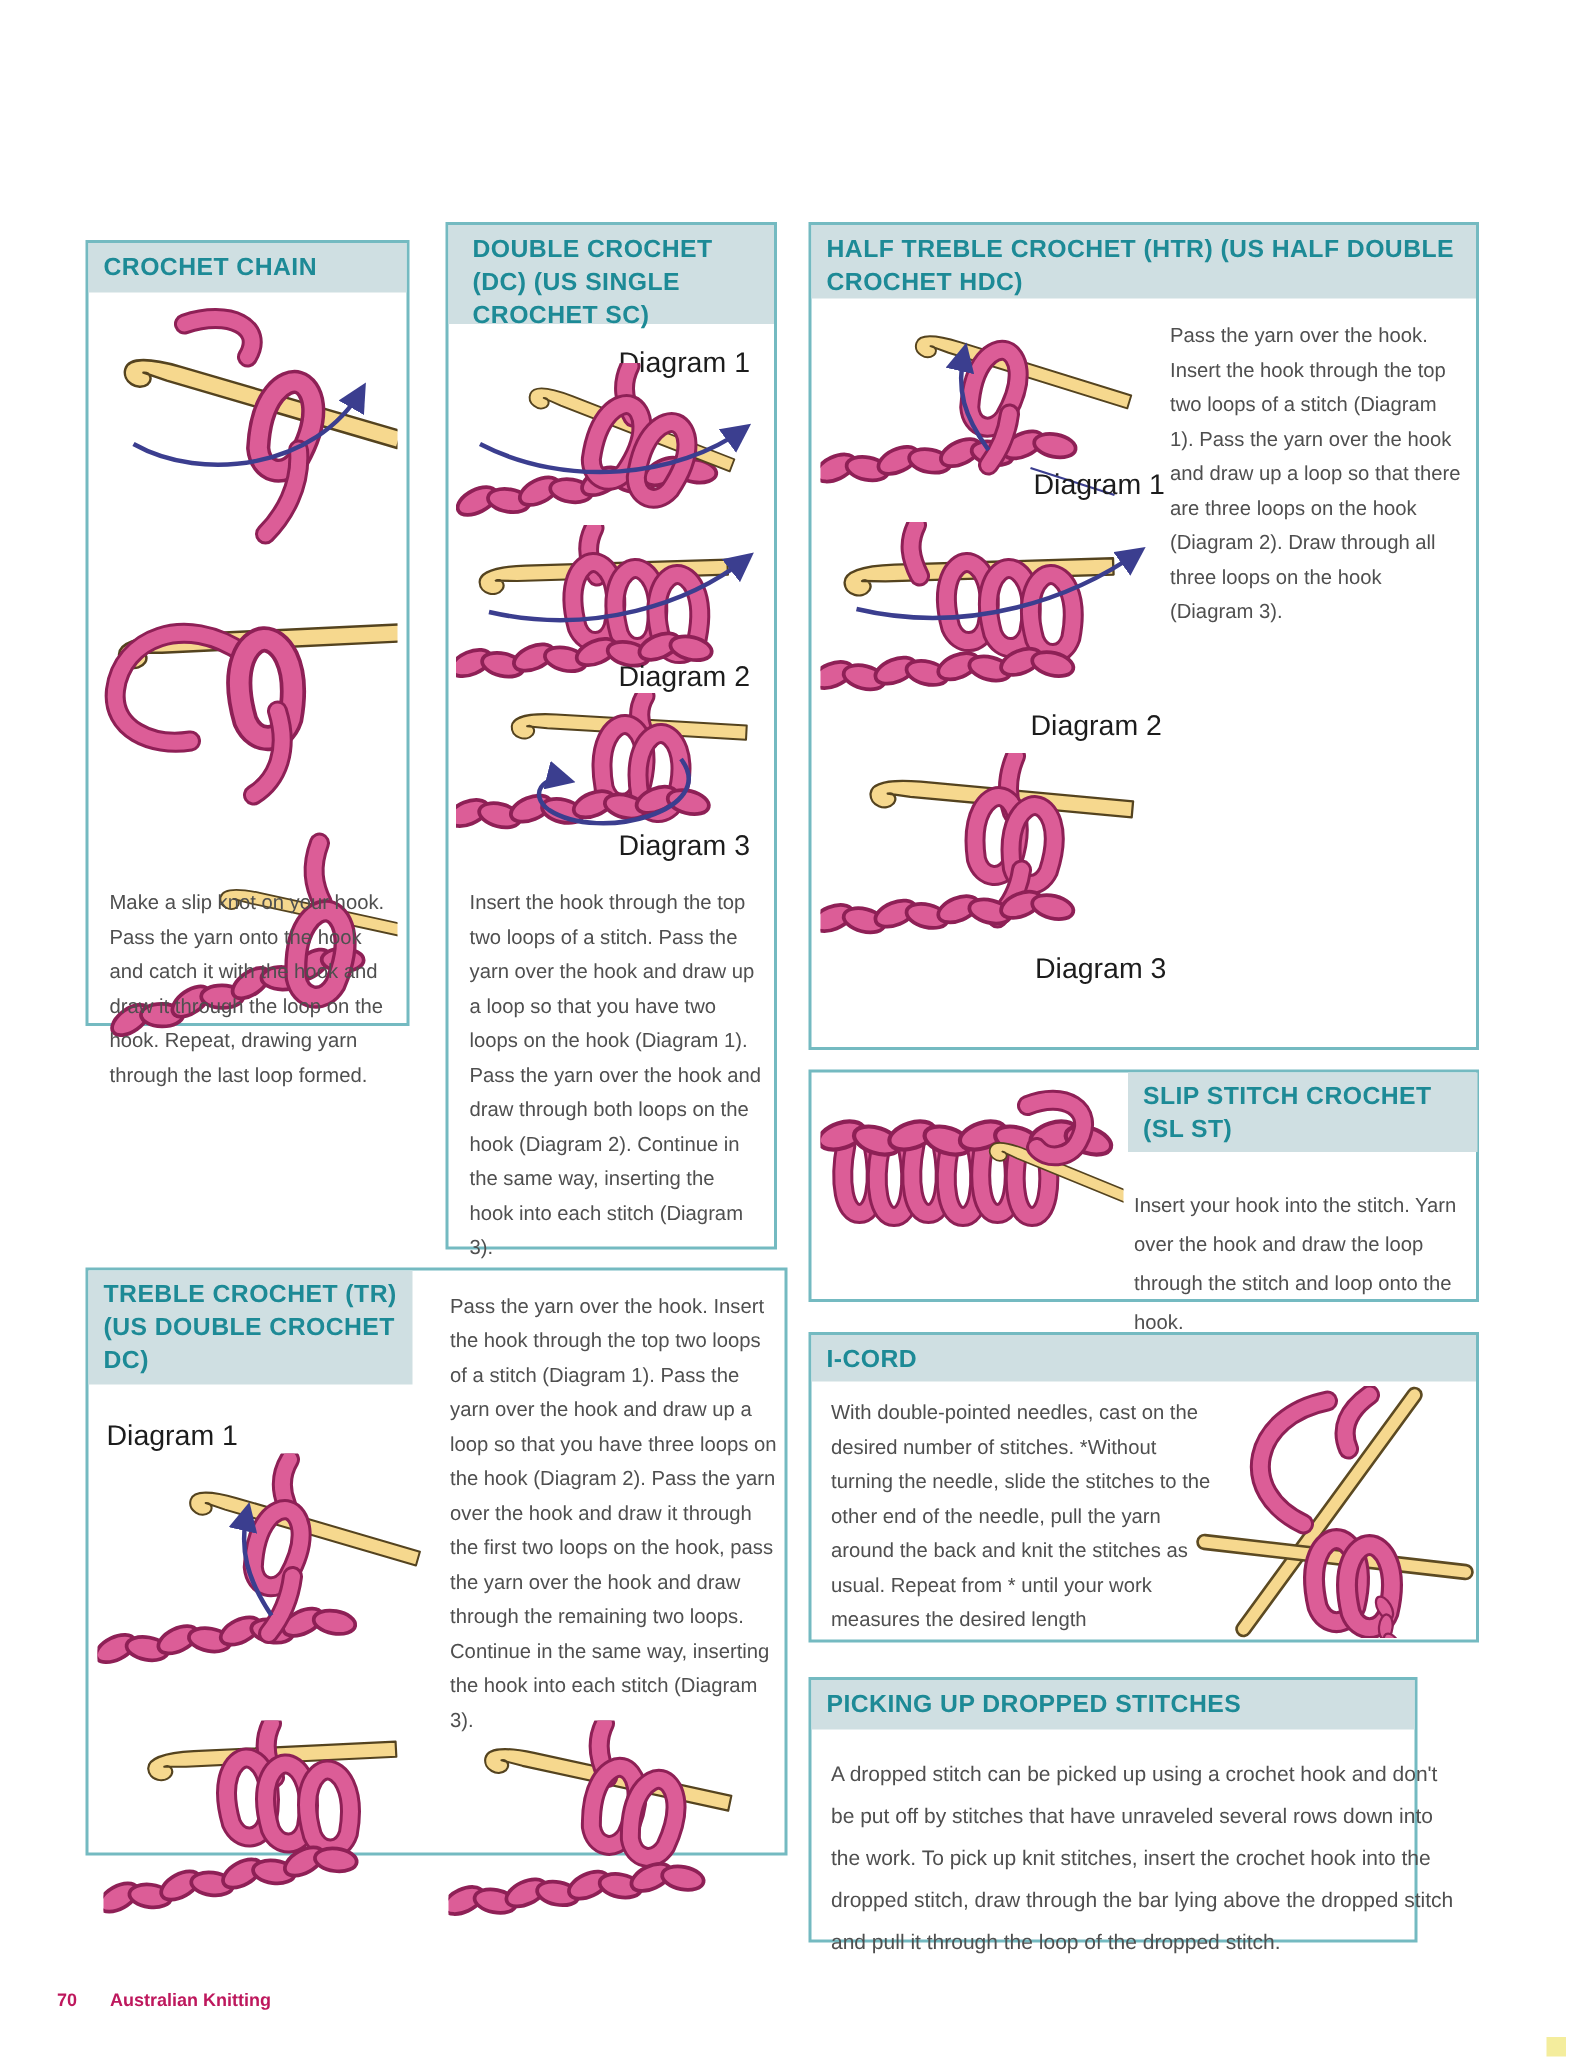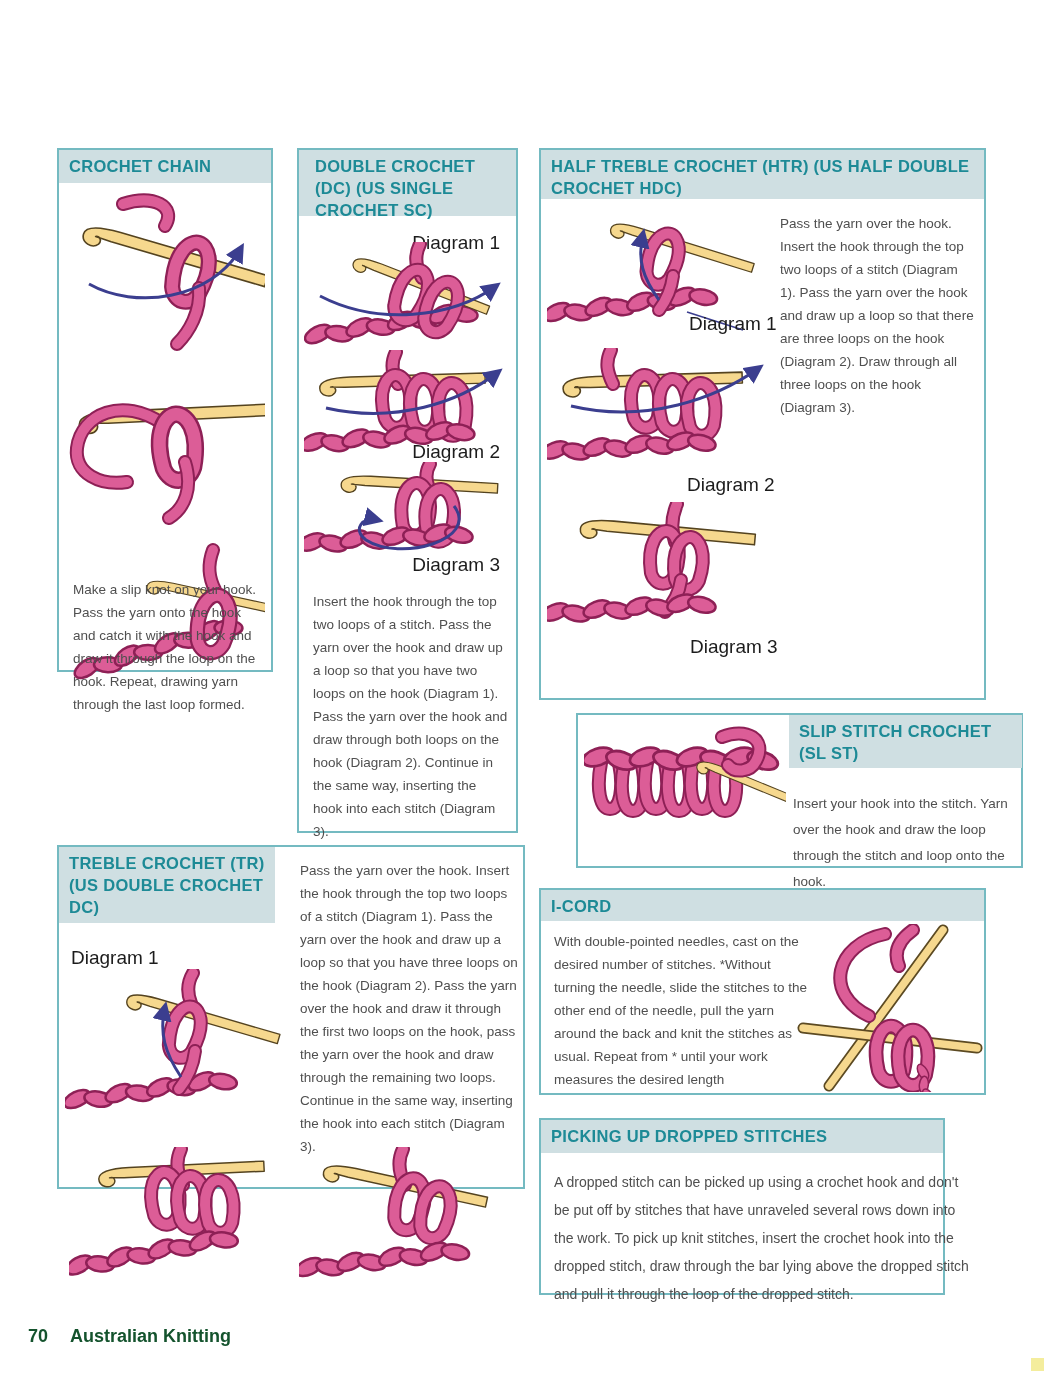--- a/index.html
+++ b/index.html
@@ -3,21 +3,21 @@
 <meta charset="utf-8">
 <style>
   html,body{margin:0;padding:0;background:#ffffff;}
   #page{position:relative;width:1050px;height:1380px;background:#ffffff;overflow:hidden;
         font-family:"Liberation Sans", sans-serif;}
   .box{position:absolute;border:2px solid #74bac1;background:#ffffff;box-sizing:border-box;}
   .band{position:absolute;background:#cfdfe2;color:#1d8a96;font-weight:700;
         font-size:16.5px;line-height:1.32;letter-spacing:.3px;padding:6px 10px;box-sizing:border-box;}
   .body-text{position:absolute;color:#4f4f4f;font-size:13.5px;line-height:23px;}
   .diagram-label{position:absolute;color:#1c1c1c;font-size:19px;white-space:nowrap;}
-  .footer{position:absolute;left:28px;top:1326px;color:#14532d;font-size:18px;font-weight:700;}
+  .footer{position:absolute;left:38px;top:1326px;color:#be185d;font-size:12px;font-weight:700;}
   .footer .mag{margin-left:22px;}
   .corner-mark{position:absolute;left:1031px;top:1358px;width:13px;height:13px;background:#f2ea8c;opacity:.85;}
   svg.diag{position:absolute;overflow:hidden;}
   
   .yo{fill:none;stroke:#8e2056;stroke-width:14;stroke-linecap:round;}
   .ym{fill:none;stroke:#dc5d97;stroke-width:10;stroke-linecap:round;}
   .leaf{fill:#dc5d97;stroke:#8e2056;stroke-width:2.5;}
   .hookF{fill:#f6d88e;stroke:#54431f;stroke-width:2;stroke-linejoin:round;}
   .arrow{fill:none;stroke:#3b3e8f;stroke-width:3;}
   .lead{fill:none;stroke:#3b3e8f;stroke-width:1.5;}
@@ -43,21 +43,21 @@
       <ellipse class="leaf" cx="147" cy="3" rx="14" ry="7.5" transform="rotate(18 147 3)"></ellipse>
     </g>
     <marker id="ah" viewBox="0 0 10 10" refX="7" refY="5" markerWidth="6.5" markerHeight="6.5" orient="auto-start-reverse">
       <path d="M0,0 L10,5 L0,10 Z" fill="#3b3e8f"></path>
     </marker>
   </defs>
 </svg>
 
 <div id="page">
 
-  <div class="box" style="left:57px;top:148px;width:216px;height:524px;">
+  <div class="box" style="left:57px;top:160px;width:216px;height:524px;">
     <div class="band" style="left:0;top:0;width:100%;height:33px;">
       <span>CROCHET CHAIN</span>
     </div>
     <svg class="diag" style="left:6px;top:42px;" width="200" height="165" viewBox="0 0 200 165">
       <use href="#hookP" class="hookF" transform="translate(16,36) rotate(16) scale(0.82)"></use>
       <path class="yo" d="M58,12 C88,2 112,14 100,34"></path>
         <path class="ym" d="M58,12 C88,2 112,14 100,34"></path>
       <use href="#loopP" class="yo" transform="translate(128,72) rotate(16) scale(1.15)"></use>
       <use href="#loopP" class="ym" transform="translate(128,72) rotate(16) scale(1.15)"></use>
       <path class="yo" d="M134,96 C136,120 124,140 112,152"></path>
@@ -167,21 +167,21 @@
       <use href="#loopP" class="yo" transform="translate(142,54) rotate(5)"></use>
       <use href="#loopP" class="ym" transform="translate(142,54) rotate(5)"></use>
       <path class="yo" d="M134,78 C132,92 126,102 118,110"></path>
         <path class="ym" d="M134,78 C132,92 126,102 118,110"></path>
       <use href="#chain8" transform="translate(8,110) rotate(-4)"></use>
     </svg>
     <div class="diagram-label" style="left:149px;top:486px;">Diagram 3</div>
     <div class="body-text" style="left:239px;top:62px;width:196px;">Pass the yarn over the hook. Insert the hook through the top two loops of a stitch (Diagram 1). Pass the yarn over the hook and draw up a loop so that there are three loops on the hook (Diagram 2). Draw through all three loops on the hook (Diagram 3).</div>
   </div>
 
-  <div class="box" style="left:57px;top:845px;width:468px;height:344px;">
+  <div class="box" style="left:57px;top:845px;width:468px;height:392px;">
     <div class="band" style="left:0;top:0;width:216px;height:76px;">
       <span>TREBLE CROCHET (TR) (US DOUBLE CROCHET DC)</span>
     </div>
     <div class="diagram-label" style="left:12px;top:100px;">Diagram 1</div>
     <svg class="diag" style="left:6px;top:122px;" width="222" height="160" viewBox="0 0 222 160">
       <use href="#chain8" transform="translate(12,130) rotate(-8)"></use>
       <use href="#hookP" class="hookF" transform="translate(60,26) rotate(16) scale(0.68)"></use>
       <path class="yo" d="M128,4 C122,14 122,24 126,34"></path>
         <path class="ym" d="M128,4 C122,14 122,24 126,34"></path>
       <use href="#loopP" class="yo" transform="translate(122,56) rotate(16)"></use>
@@ -208,21 +208,21 @@
       <path class="yo" d="M104,2 C98,14 100,26 106,38"></path>
         <path class="ym" d="M104,2 C98,14 100,26 106,38"></path>
       <use href="#loopP" class="yo" transform="translate(112,50) rotate(12)"></use>
       <use href="#loopP" class="ym" transform="translate(112,50) rotate(12)"></use>
       <use href="#loopP" class="yo" transform="translate(138,58) rotate(12)"></use>
       <use href="#loopP" class="ym" transform="translate(138,58) rotate(12)"></use>
       <use href="#chain8" transform="translate(10,120) rotate(-7)"></use>
     </svg>
   </div>
 
-  <div class="box" style="left:539px;top:713px;width:447px;height:155px;margin-left:37px;">
+  <div class="box" style="left:539px;top:713px;width:447px;height:155px;">
     <div class="band" style="left:211px;top:0;width:233px;height:53px;">
       <span>SLIP STITCH CROCHET (SL ST)</span>
     </div>
     <svg class="diag" style="left:6px;top:6px;" width="202" height="140" viewBox="0 0 202 140">
       <use href="#tallLoop" class="yo" transform="translate(26,42)"></use>
         <use href="#tallLoop" class="ym" transform="translate(26,42)"></use>
       <use href="#tallLoop" class="yo" transform="translate(49,44)"></use>
         <use href="#tallLoop" class="ym" transform="translate(49,44)"></use>
       <use href="#tallLoop" class="yo" transform="translate(72,42)"></use>
         <use href="#tallLoop" class="ym" transform="translate(72,42)"></use>

